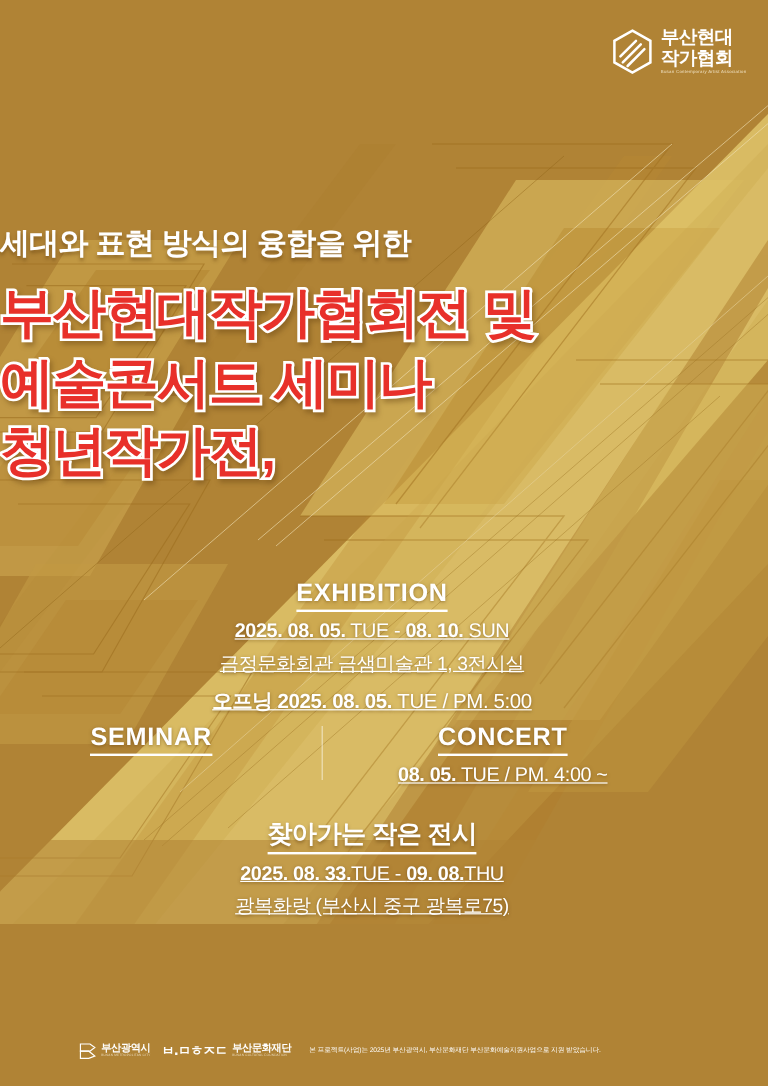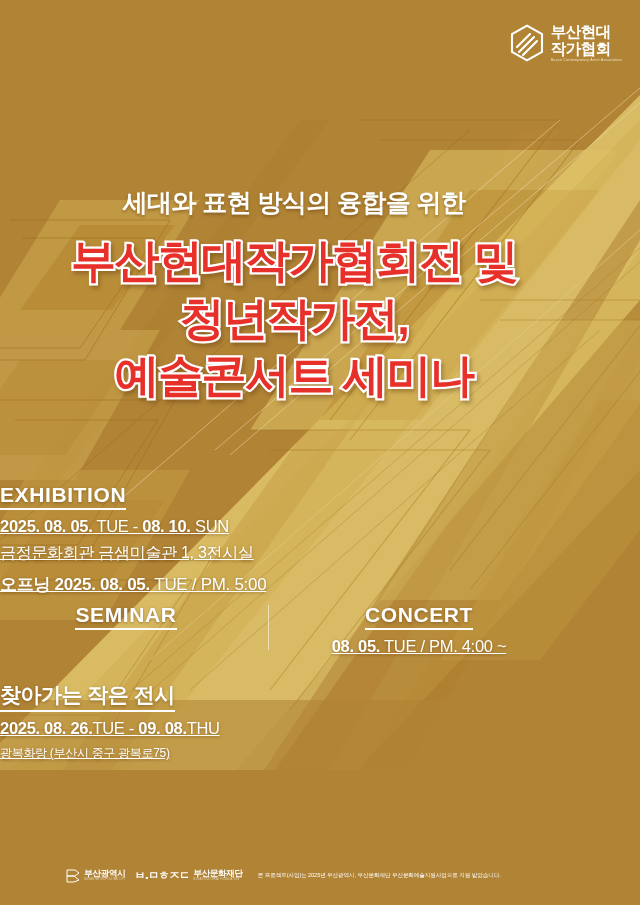--- a/index.html
+++ b/index.html
@@ -33,41 +33,41 @@
   }
   .logo-kr.l2 { margin-top:1px; }
   .logo-en {
     font-size:3.6px; color:#f0e2c4; letter-spacing:0.25px;
     margin-top:3px; white-space:nowrap;
   }
 
   
   .title-block {
     position:absolute; top:186px; left:0; width:588px;
-    text-align:center; z-index:5;
+    z-index:5;
   }
   .subtitle {
     font-size:25px; font-weight:bold; color:#ffffff;
     letter-spacing:-0.6px;
     text-shadow:0 2px 3px rgba(90,55,10,.45);
     margin-bottom:13px;
   }
   .main-title {
     font-size:45px; font-weight:bold; color:#e8302a;
     letter-spacing:-1.5px; line-height:1.28;
     -webkit-text-stroke:4.5px #ffffff;
     paint-order:stroke fill;
     filter:drop-shadow(2px 3px 2px rgba(90,55,10,.38));
   }
   .main-title div { white-space:nowrap; }
 
   
   .info {
     position:absolute; left:0; width:620px;
-    text-align:left; color:#ffffff; z-index:5;
+    text-align:center; color:#ffffff; z-index:5;
     text-shadow:0 1px 3px rgba(90,55,10,.5);
   }
   .sec-head {
     font-size:21px; font-weight:bold; letter-spacing:0.6px;
     display:inline-block;
     border-bottom:2.5px solid #ffffff;
     padding-bottom:1px;
   }
   .sec-head.kr { letter-spacing:-0.5px; }
   .line {
@@ -91,21 +91,21 @@
   }
   #dual .col.left  { padding-right:16px; }
   #dual .col.right { padding-left:24px; }
   .vdivider {
     width:1px; align-self:stretch;
     background:rgba(255,255,255,.55);
     margin:2px 0 6px;
   }
 
   #small-exhibit { top:681px; }
-  #small-exhibit .line.addr { font-size:12px; }
+  #small-exhibit .line.addr { font-size:16px; }
 
   
   .footer {
     position:absolute; bottom:22px; left:0; width:567px;
     display:flex; align-items:center; justify-content:center;
     gap:9px; z-index:6;
   }
   .f-logo { display:flex; align-items:center; gap:4px; }
   .f-mark { width:14px; height:15px; }
   .f-words { display:flex; flex-direction:column; line-height:1; }
@@ -227,22 +227,22 @@
       <span class="logo-kr">부산현대</span>
       <span class="logo-kr l2">작가협회</span>
       <span class="logo-en">Busan Contemporary Artist Association</span>
     </div>
   </div>
 
   <div class="title-block">
     <div class="subtitle">세대와 표현 방식의 융합을 위한</div>
     <div class="main-title">
       <div>부산현대작가협회전 및</div>
+      <div>예술콘서트 세미나</div>
       <div>청년작가전,</div>
-      <div>예술콘서트 세미나</div>
     </div>
   </div>
 
   <div class="info" id="exhibition">
     <div class="sec-head">EXHIBITION</div>
     <div class="line">
       <b>2025. 08. 05.</b><span> TUE - </span><b>08. 10.</b><span> SUN</span>
     </div>
     <div class="line venue">금정문화회관 금샘미술관 1, 3전시실</div>
     <div class="line opening">
@@ -259,21 +259,21 @@
       <div class="sec-head">CONCERT</div>
       <div class="line">
         <b>08. 05.</b><span> TUE / PM. 4:00 ~</span>
       </div>
     </div>
   </div>
 
   <div class="info" id="small-exhibit">
     <div class="sec-head kr">찾아가는 작은 전시</div>
     <div class="line">
-      <b>2025. 08. 26.</b><span>TUE - </span><b>09. 08.</b><span>THU</span>
+      <b>2025. 08. 33.</b><span>TUE - </span><b>09. 08.</b><span>THU</span>
     </div>
     <div class="line addr">광복화랑 (부산시 중구 광복로75)</div>
   </div>
 
   <div class="footer">
     <div class="f-logo">
       <svg class="f-mark" viewBox="0 0 14 15">
         <path d="M1 2h8l4 3-4 3H1z" fill="none" stroke="#ffffff" stroke-width="1"></path>
         <path d="M1 8h7l5 4-5 2H1z" fill="none" stroke="#ffffff" stroke-width="1"></path>
       </svg>

